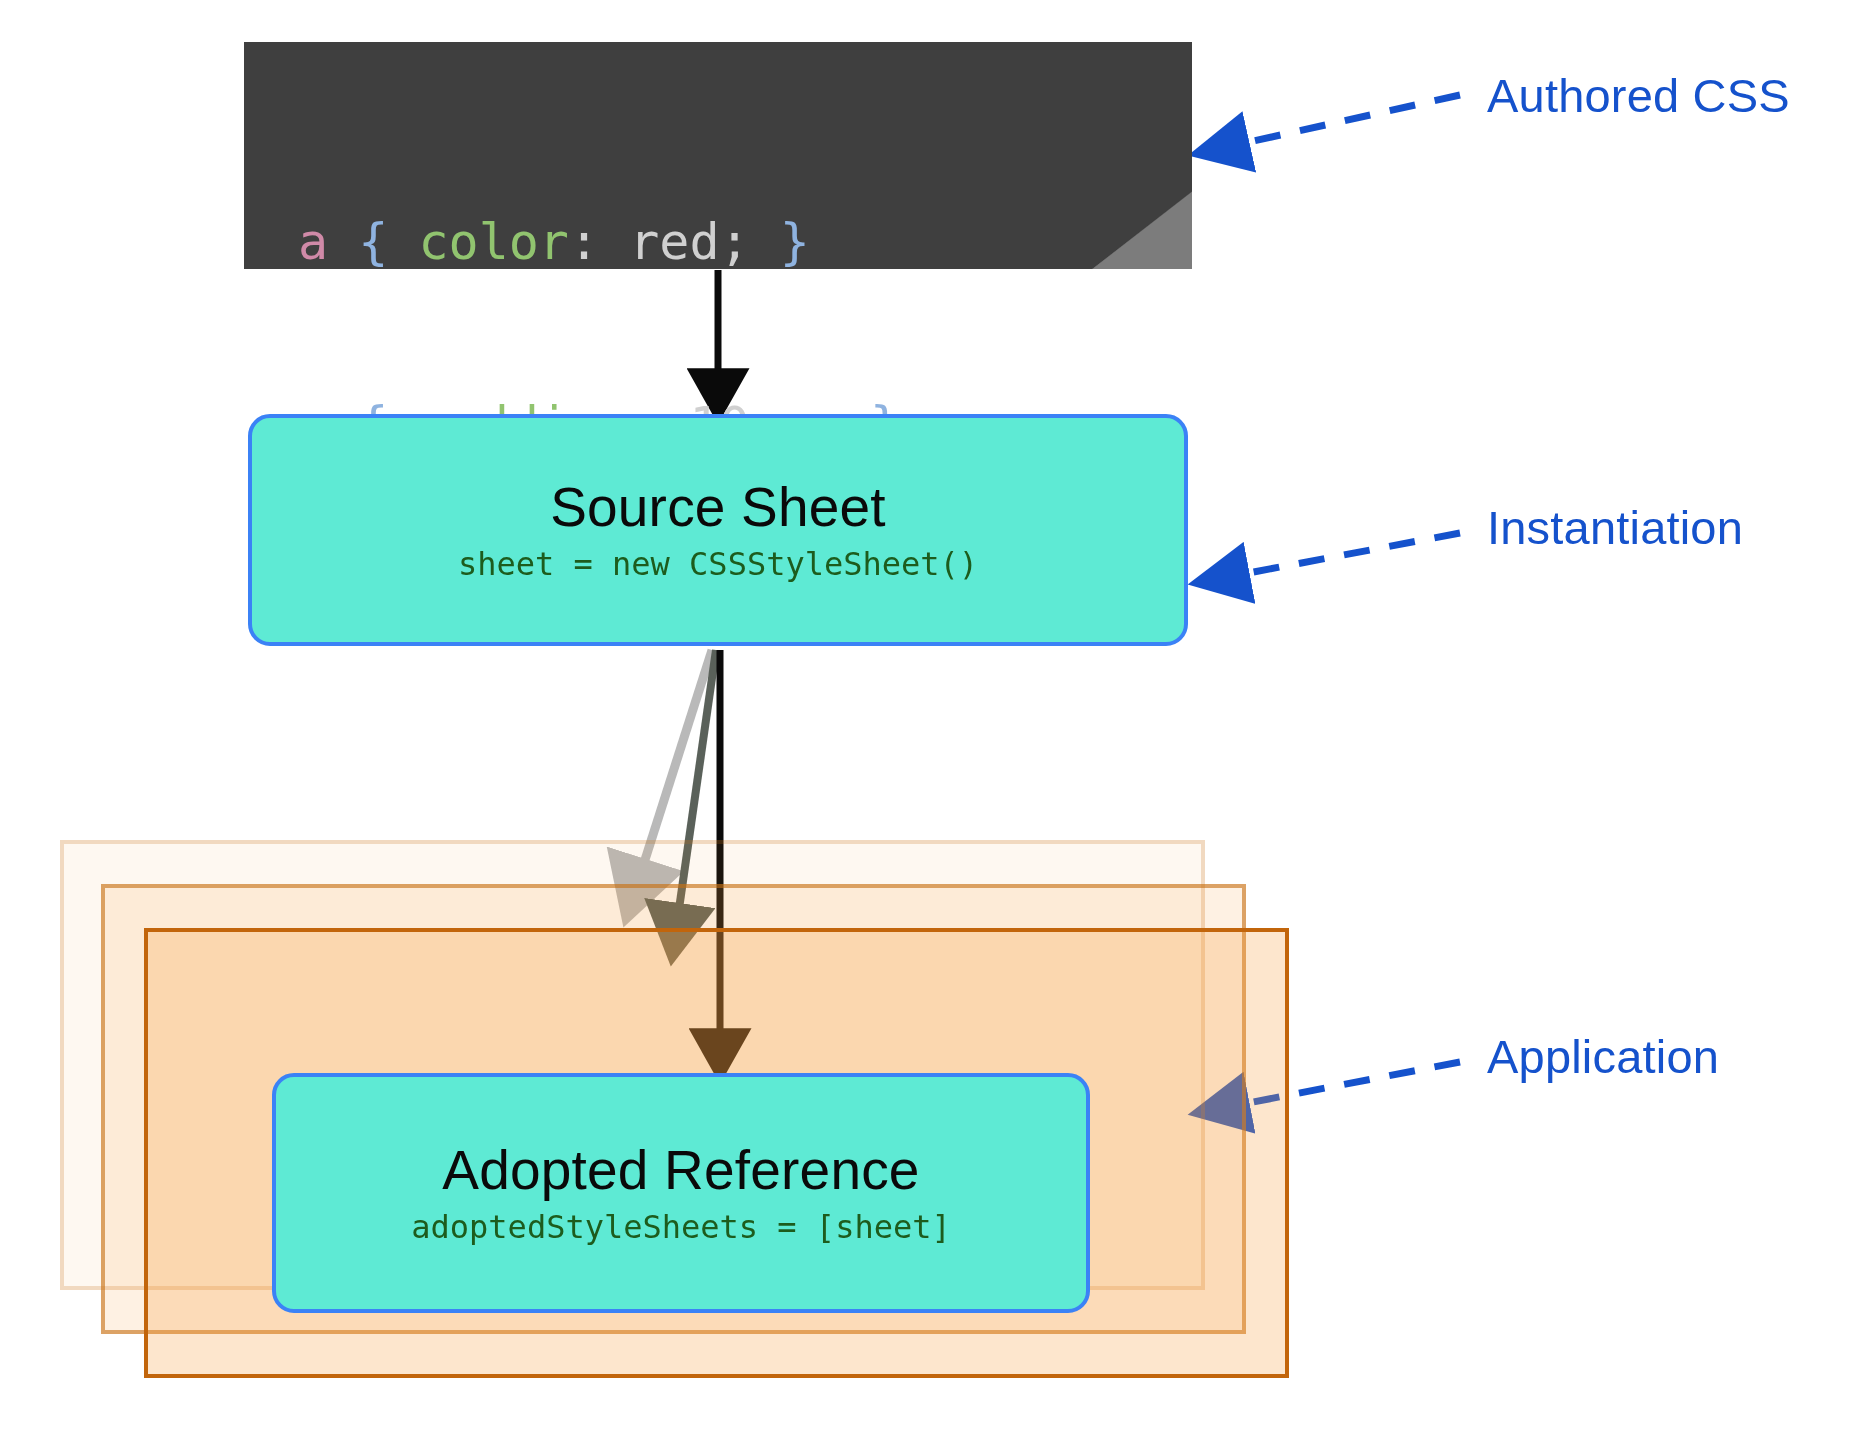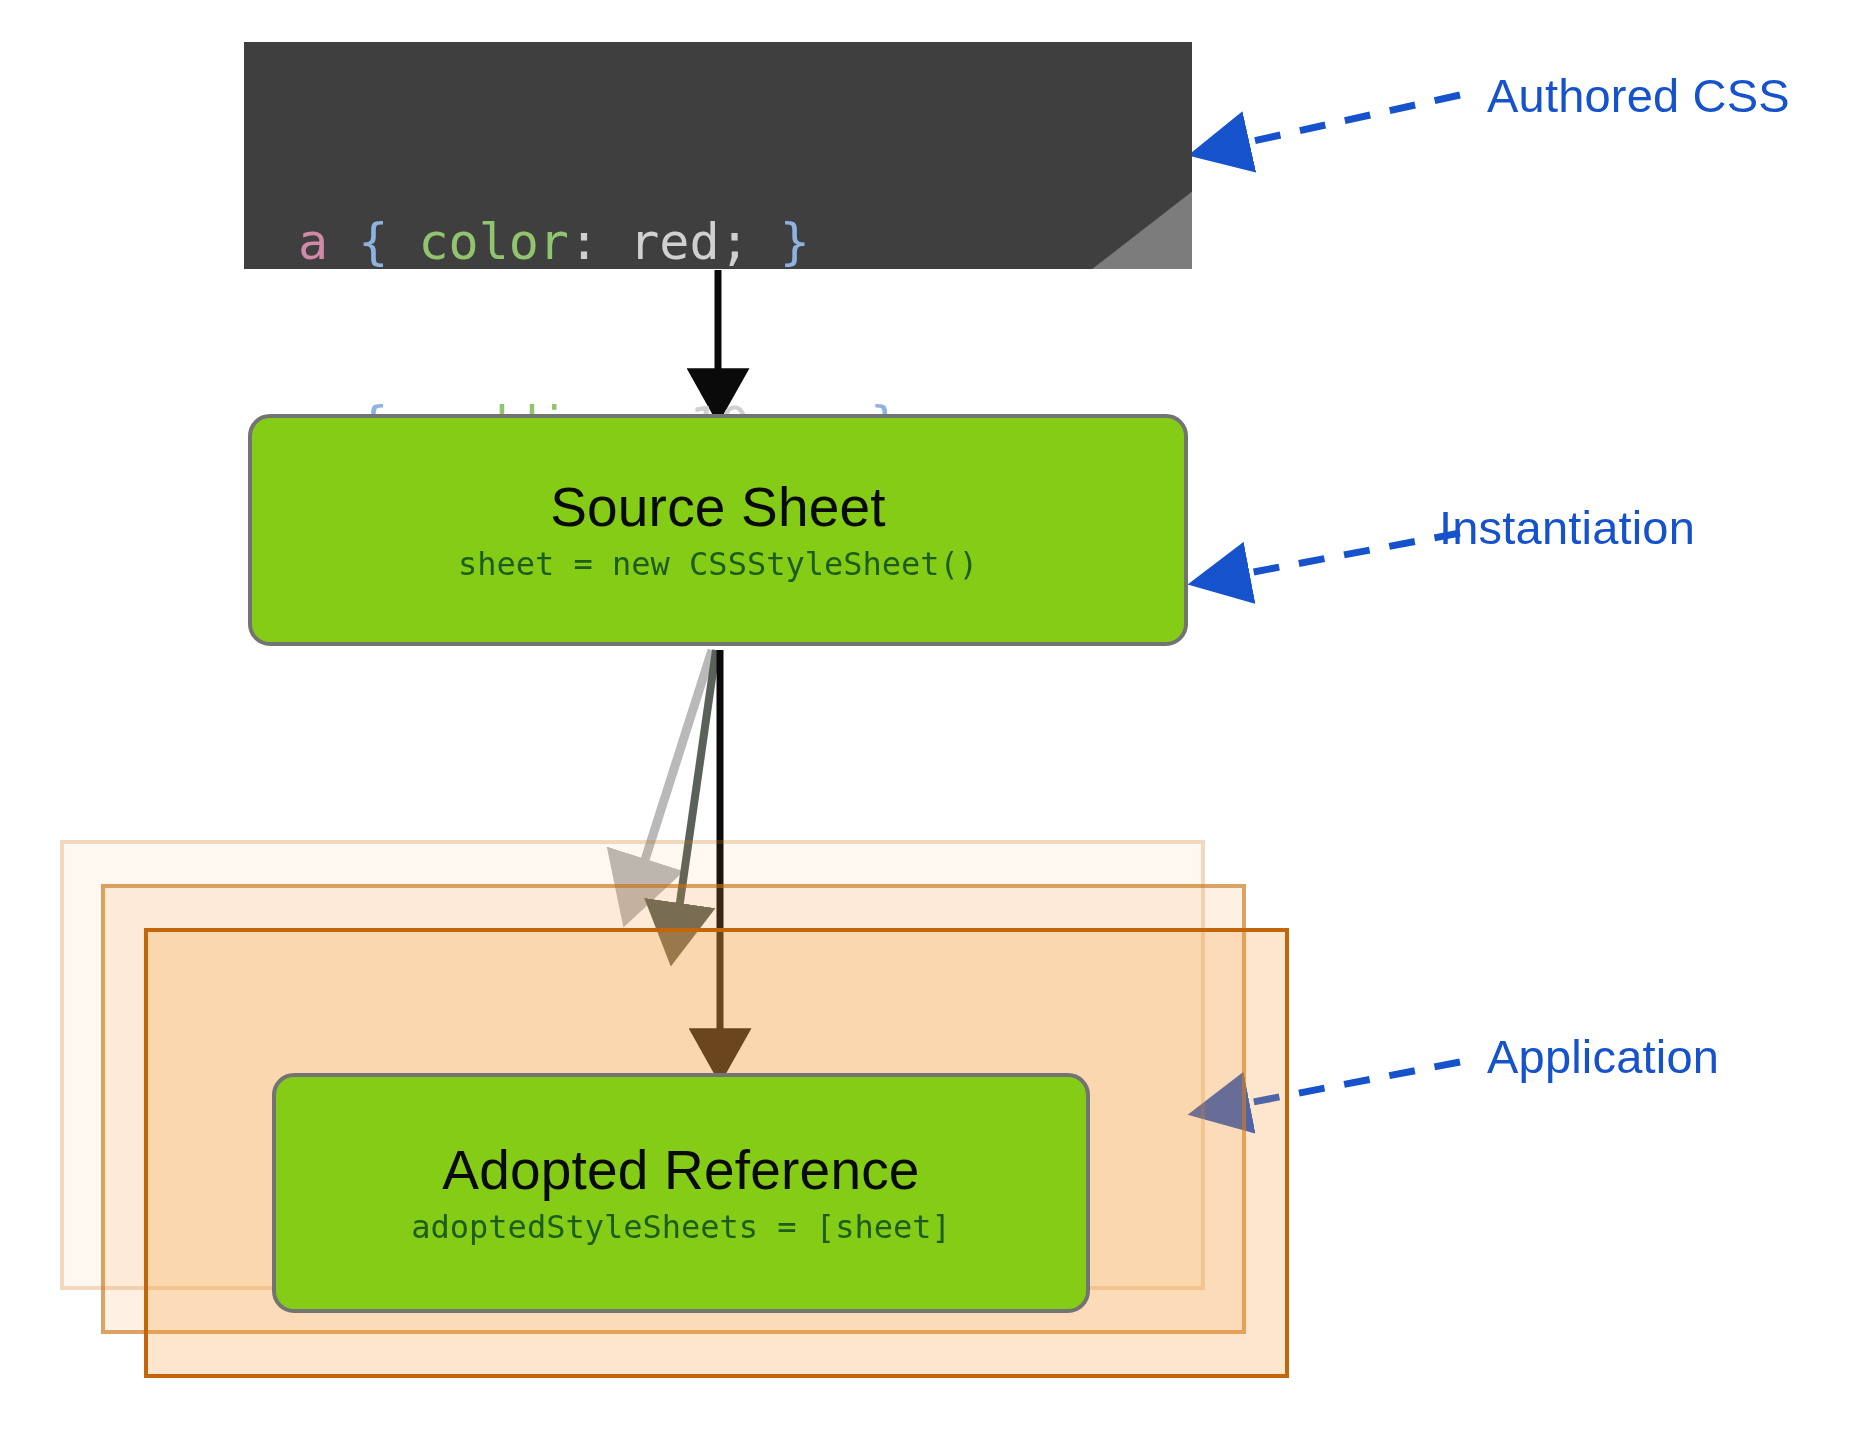--- a/index.html
+++ b/index.html
@@ -64,22 +64,22 @@
   }
   .tok-sel   { color: #d08aa8; }
   .tok-brace { color: #8fb3e0; }
   .tok-prop  { color: #91c46f; }
   .tok-val   { color: #d0d0d0; }
   .tok-punc  { color: #d0d0d0; }
 
   
   .node {
     position: absolute;
-    background: #84cc16;
-    border: 4px solid #737373;
+    background: #5eead4;
+    border: 4px solid #3b82f6;
     border-radius: 22px;
     box-sizing: border-box;
     display: flex;
     flex-direction: column;
     align-items: center;
     justify-content: center;
   }
   .node-title {
     font-size: 55px;
     color: #0a0a0a;
@@ -148,21 +148,21 @@
 
   
   .callout {
     position: absolute;
     font-size: 47px;
     color: #1552cc;
     white-space: nowrap;
     letter-spacing: .2px;
   }
   #callout-authored    { left: 1487px; top: 62px; margin-top: 6px;  }
-  #callout-instantiate { left: 1439px; top: 500px; text-align: right; }
+  #callout-instantiate { left: 1487px; top: 500px; text-align: right; }
   #callout-application { left: 1487px; top: 1029px; }
 </style>
 </head>
 <body>
 
 <div id="stage">
 
   <svg id="edges" viewBox="0 0 1874 1430" width="1874" height="1430" xmlns="http://www.w3.org/2000/svg">
     <defs>
       <marker id="ah-black" markerWidth="9" markerHeight="9" refX="3.4" refY="4.5" orient="auto" markerUnits="strokeWidth">

